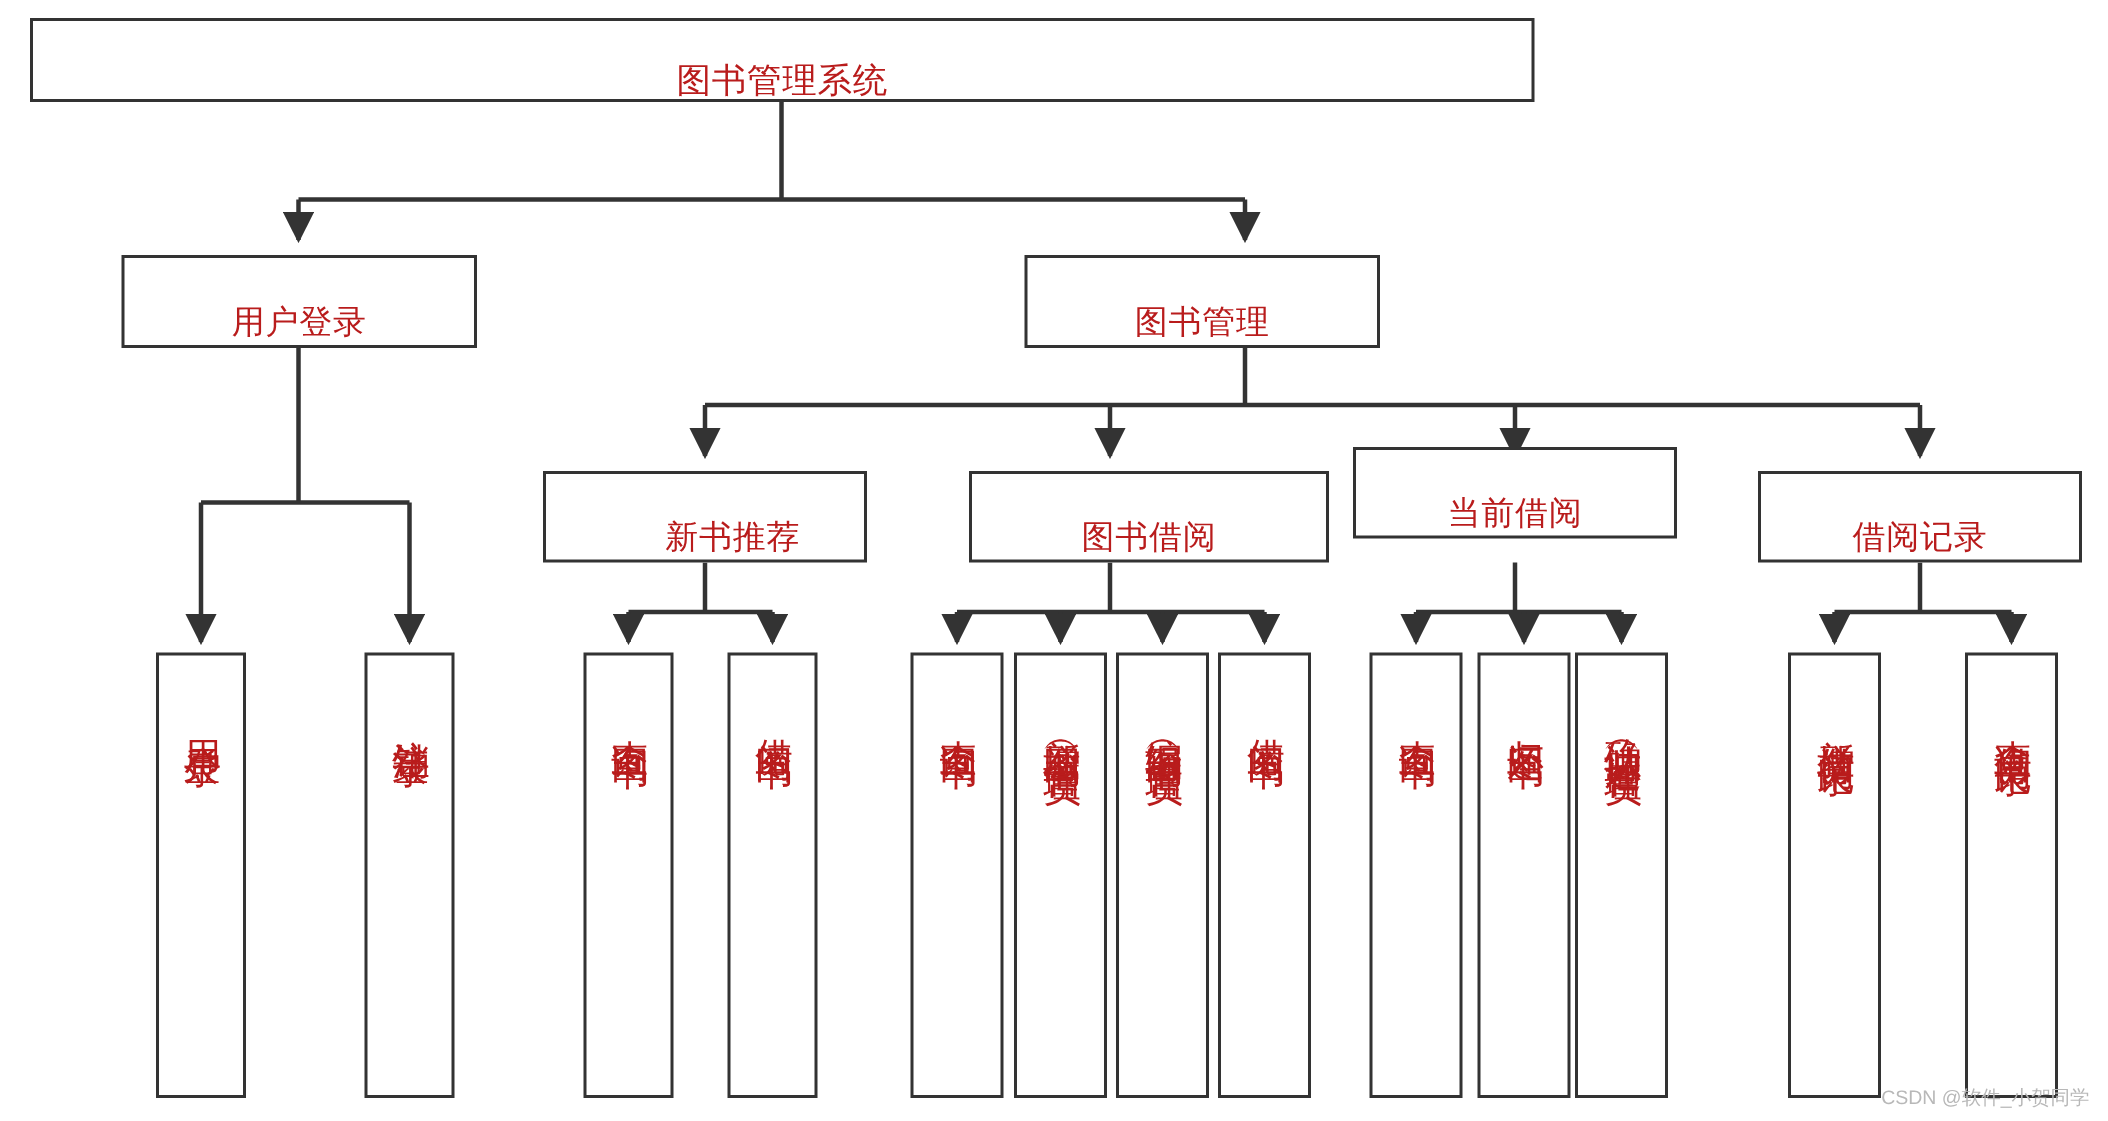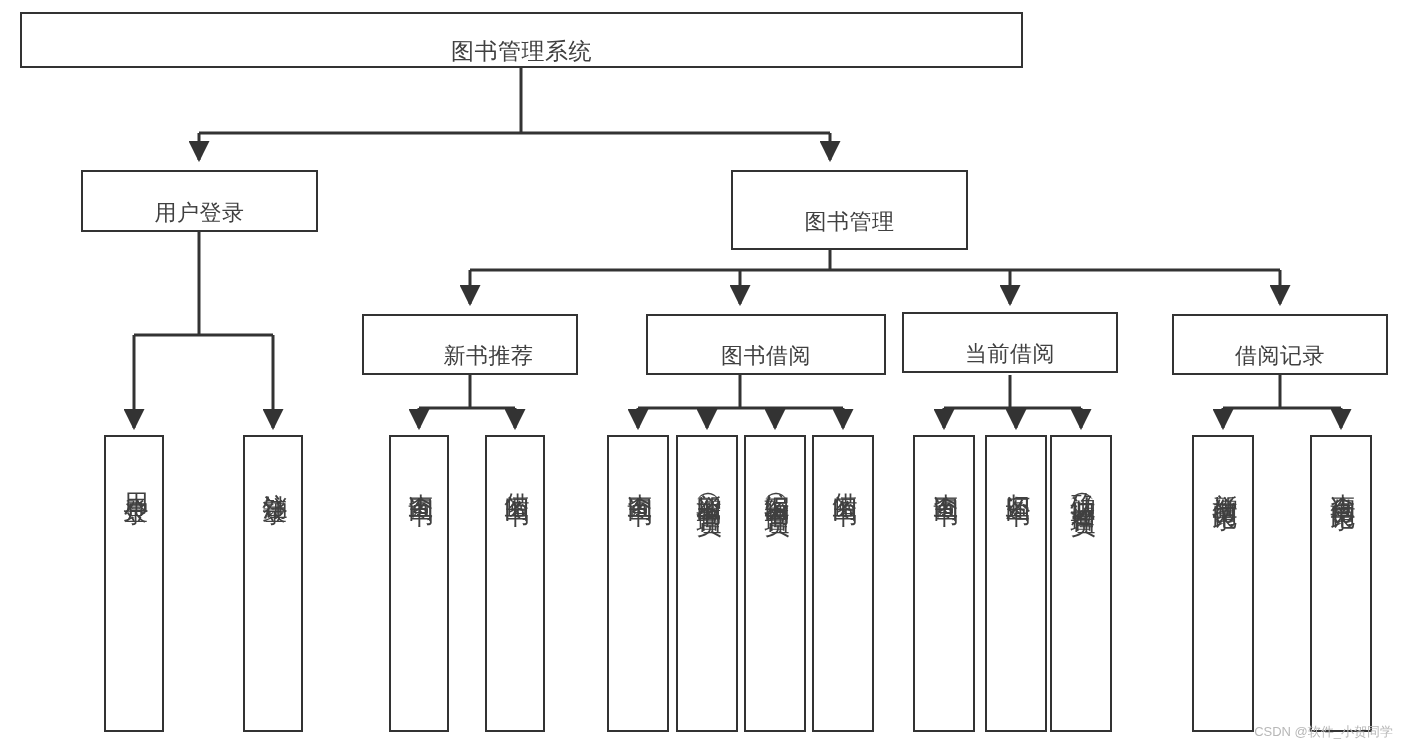--- a/index.html
+++ b/index.html
@@ -32,22 +32,22 @@
     position: absolute;
     box-sizing: border-box;
     background: #ffffff;
     border: 2px solid #333333;
     display: flex;
     align-items: center;
     justify-content: center;
     overflow: hidden;
   }
   .node-label {
-    color: #404040;
-    font-family: Liberation Mono, monospace;
+    color: #b91c1c;
+    font-family: Liberation Sans, sans-serif;
     letter-spacing: 0.5px;
     white-space: nowrap;
     line-height: 1.1;
     margin-top: 28px;
   }
   .horizontal-node .node-label {
     font-size: 22px;
   }
   .title-node .node-label {
     font-size: 23px;
@@ -131,31 +131,31 @@
     </g>
   </svg>
 
   <div class="node-box horizontal-node title-node" style="left: 20px; top: 12px; width: 1003px; height: 56px;">
     <span class="node-label">图书管理系统</span>
   </div>
 
   <div class="node-box horizontal-node" style="left: 81px; top: 170px; width: 237px; height: 62px;">
     <span class="node-label">用户登录</span>
   </div>
-  <div class="node-box horizontal-node" style="left: 731px; top: 170px; width: 237px; height: 80px;">
+  <div class="node-box horizontal-node" style="left: 683px; top: 170px; width: 237px; height: 62px;">
     <span class="node-label">图书管理</span>
   </div>
 
   <div class="node-box horizontal-node" style="left: 362px; top: 314px; width: 216px; height: 61px; padding-left: 37px;">
     <span class="node-label">新书推荐</span>
   </div>
   <div class="node-box horizontal-node" style="left: 646px; top: 314px; width: 240px; height: 61px;">
     <span class="node-label">图书借阅</span>
   </div>
-  <div class="node-box horizontal-node" style="left: 902px; top: 312px; width: 216px; height: 61px;">
+  <div class="node-box horizontal-node" style="left: 902px; top: 298px; width: 216px; height: 61px;">
     <span class="node-label">当前借阅</span>
   </div>
   <div class="node-box horizontal-node" style="left: 1172px; top: 314px; width: 216px; height: 61px;">
     <span class="node-label">借阅记录</span>
   </div>
 
   <div class="node-box vertical-node" style="left: 104px; top: 435px; width: 60px; height: 297px;">
     <span class="node-label">用户登录</span>
   </div>
   <div class="node-box vertical-node" style="left: 243px; top: 435px; width: 60px; height: 297px;">

